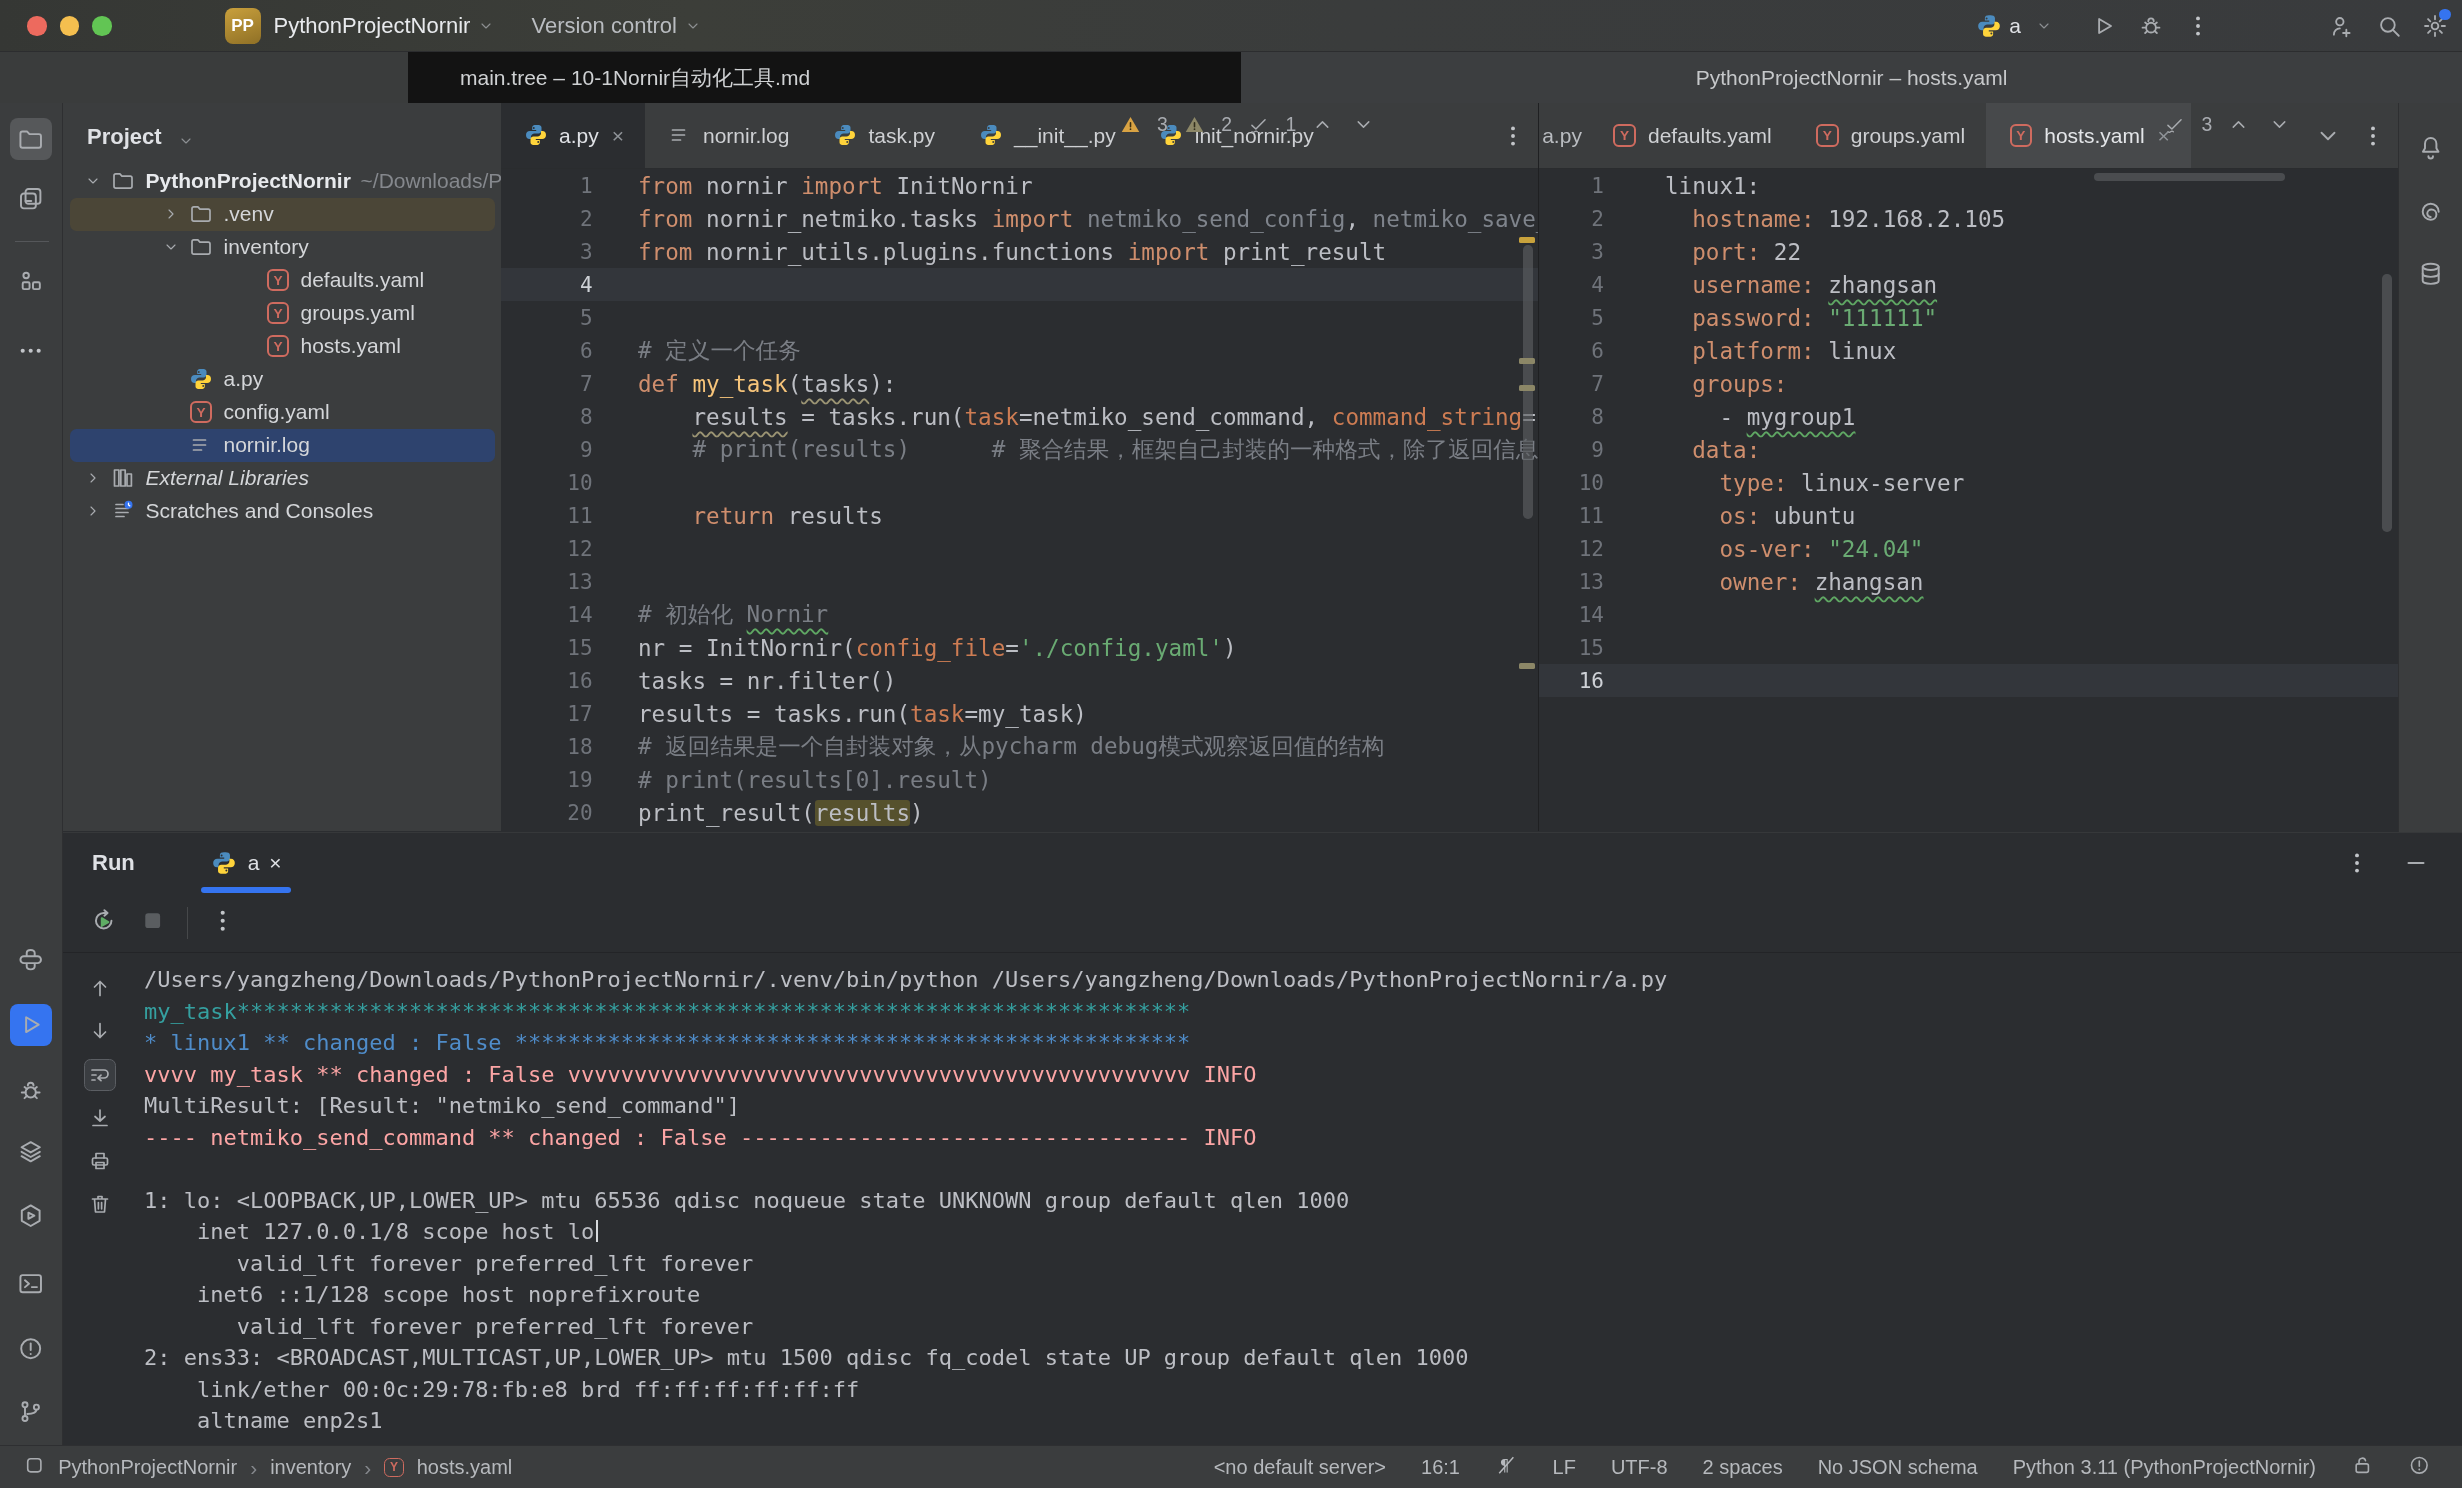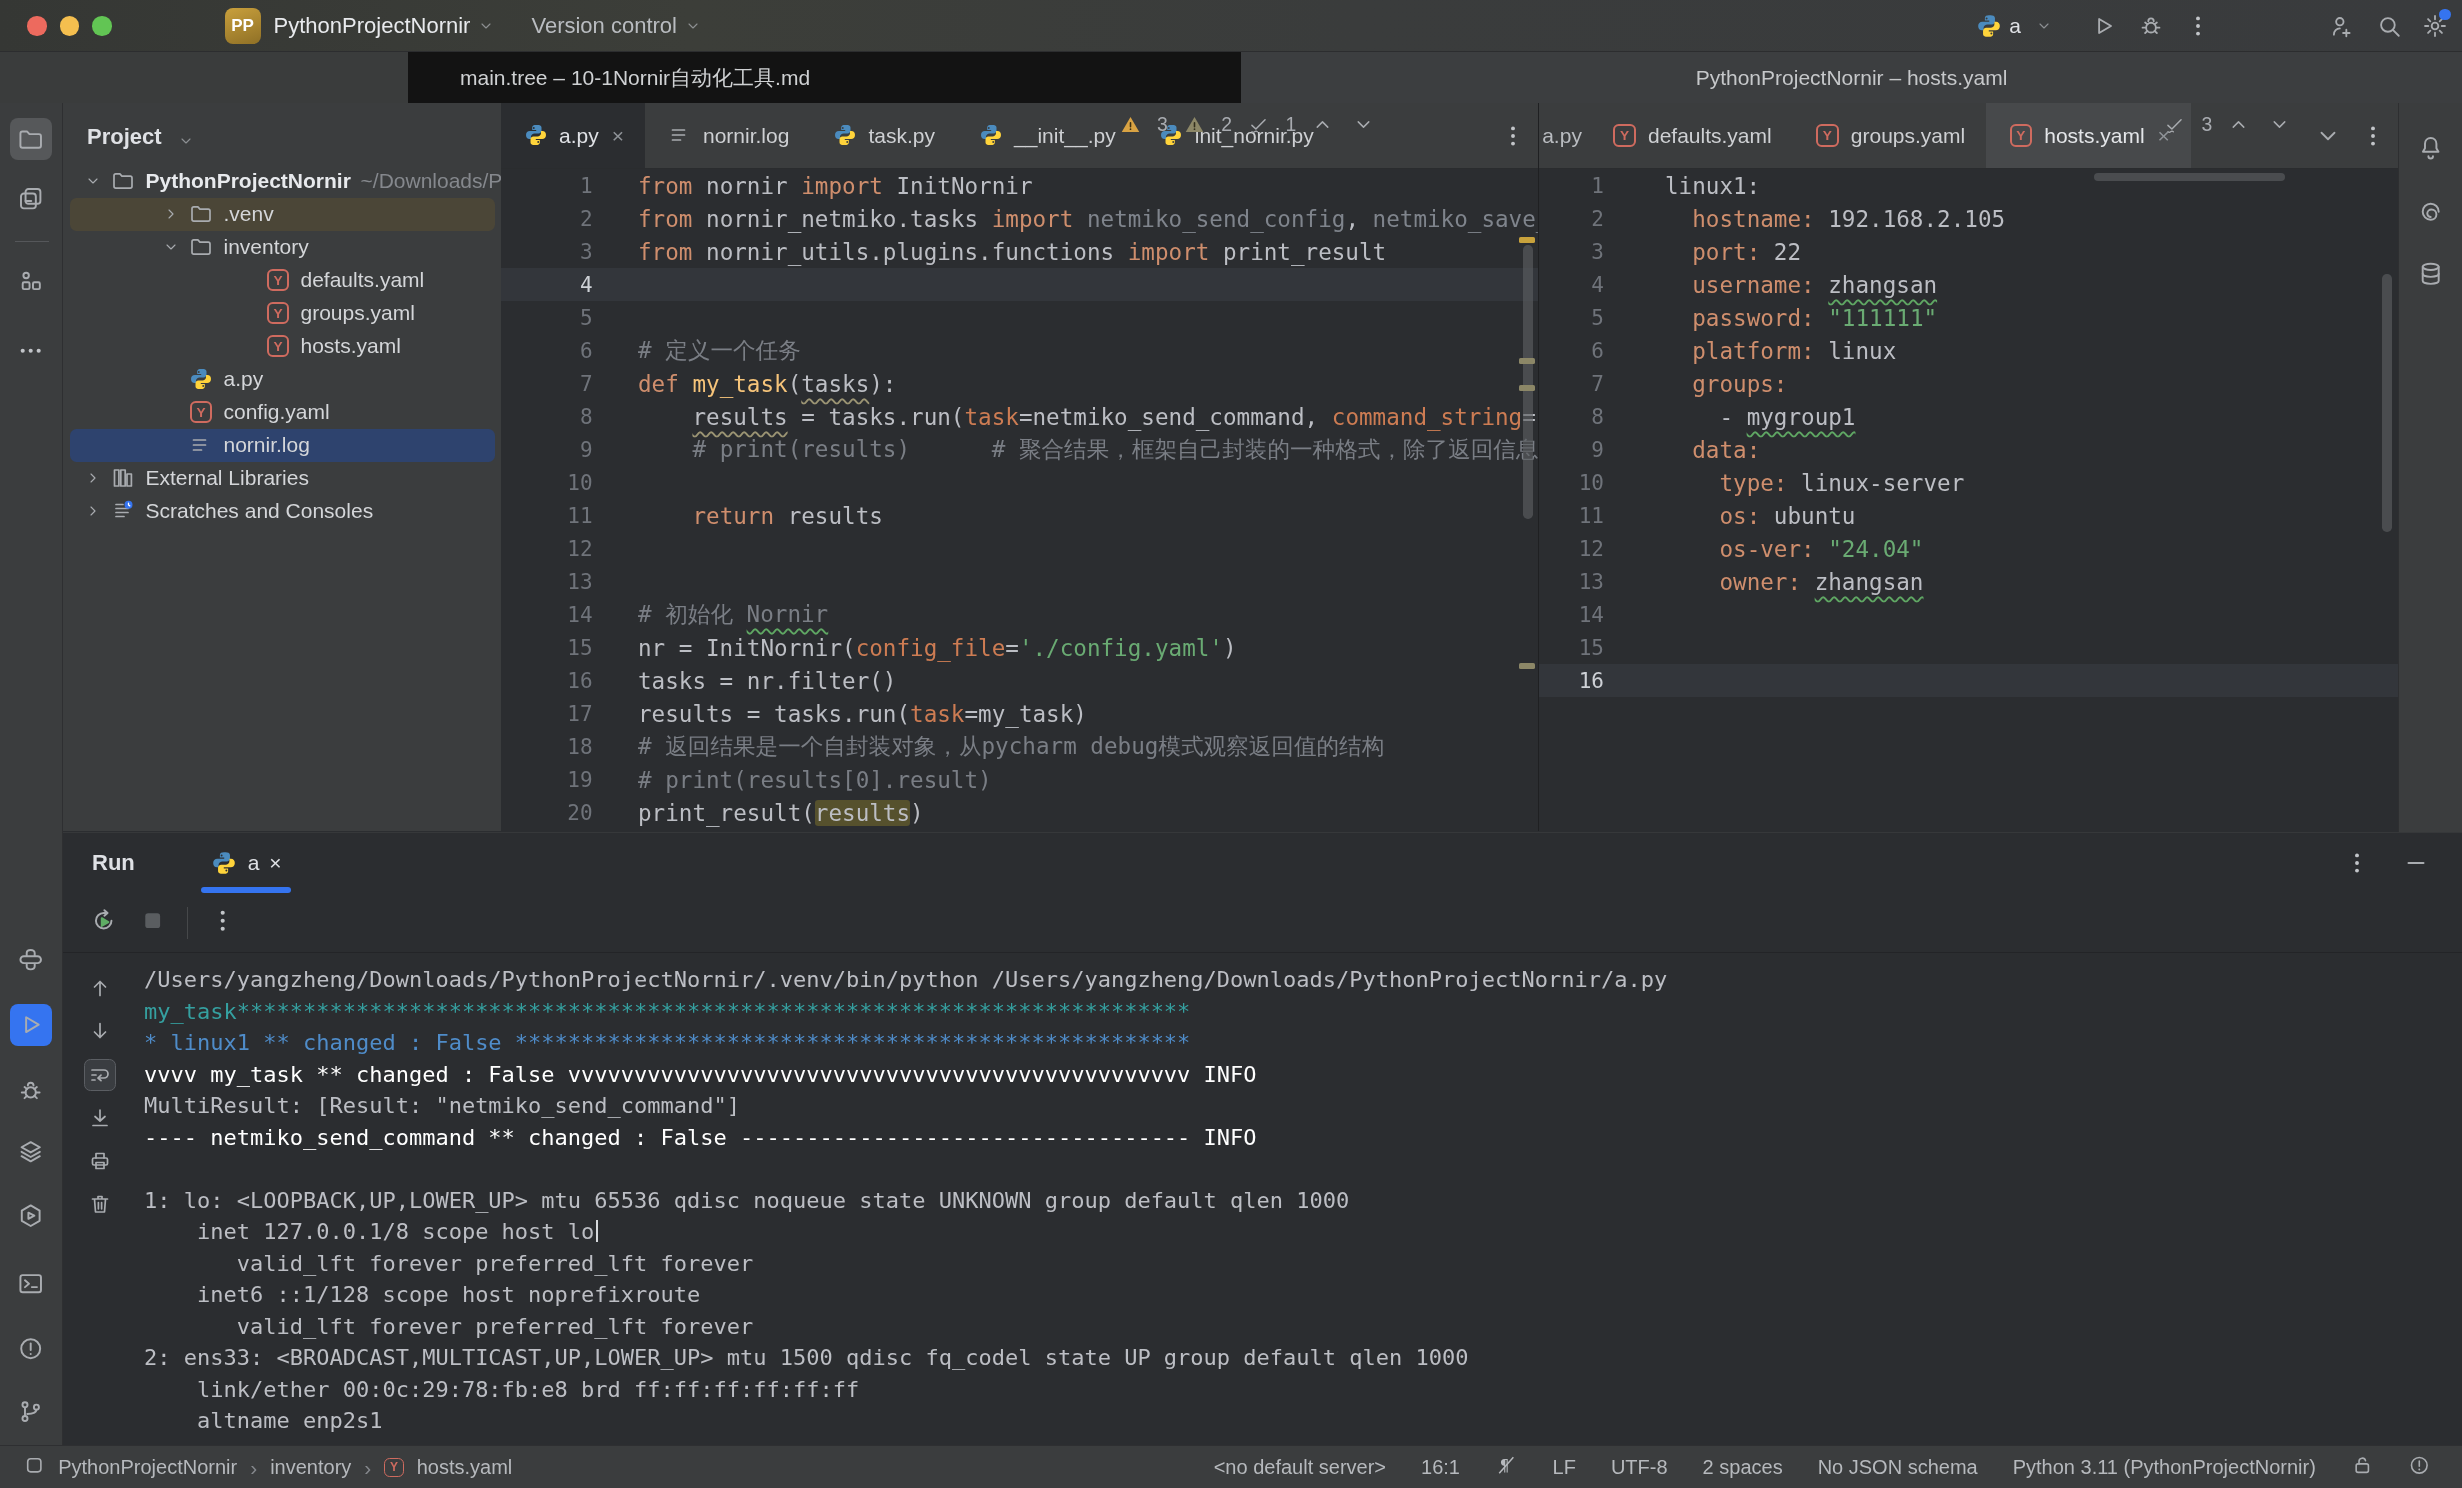--- a/index.html
+++ b/index.html
@@ -105,21 +105,21 @@
   .run-toolbar { display:flex; align-items:center; gap:21px; height:60px; padding-left:27.4px; border-bottom:0.8px solid #232427; }
   .run-toolbar .vsep { width:0.8px; height:32px; background:#46484a; }
   .rt-icon svg { width:27.4px; height:27.4px; }
   .console-gutter { position:absolute; left:8px; top:139px; display:flex; flex-direction:column; gap:11.3px; align-items:center; width:57px; }
   .cg-icon { width:32px; height:32px; display:flex; align-items:center; justify-content:center; border-radius:6.5px; }
   .cg-icon svg { width:24px; height:24px; }
   .cg-icon.toggled { border:1.6px solid #5b5e63; background:#3a3d41; }
   .console { position:absolute; left:81px; right:9.7px; top:131px; bottom:0; overflow:hidden;
     font-family:"DejaVu Sans Mono", monospace; font-size:22px; line-height:31.5px; }
   .con-line { height:31.5px; white-space:pre; }
-  .con-line.plain{color:#bcbec4;} .con-line.teal{color:#35a0a0;} .con-line.blue{color:#4f8cc9;} .con-line.green{color:#ffffff;}
+  .con-line.plain{color:#bcbec4;} .con-line.teal{color:#35a0a0;} .con-line.blue{color:#4f8cc9;} .con-line.green{color:#fca5a5;}
   .caret-bar { display:inline-block; width:2.4px; height:22.6px; background:#d6d9dc; vertical-align:-3.2px; margin-left:1.6px; }
 
   
   .statusbar { position:absolute; left:0; right:0; bottom:0; height:44px; background:#3b3d3e; border-top:0.8px solid #2e2f31;
     display:flex; align-items:center; font-size:20px; color:#b6b9bd; }
   .sb-left { display:flex; align-items:center; gap:13px; padding-left:22.6px; }
   .sb-sep { color:#85888d; font-size:21px; }
   .sb-right { margin-left:auto; display:flex; align-items:center; gap:35px; padding-right:31px; }
   .sb-icon svg { width:22.6px; height:22.6px; }
 </style>
@@ -395,21 +395,21 @@
         </div>
         <div class="tree-row selected" style="padding-left: 86px;">
           <span class="tr-exp"></span>
           <span class="tr-icon">
             <svg viewBox="0 0 24 24" fill="none" stroke="#a9acb0" stroke-width="1.7" stroke-linecap="round" stroke-linejoin="round">
               <path d="M4.5 7h12M4.5 12h12M4.5 17h8"></path>
             </svg>
           </span>
           <span class="tr-label">nornir.log</span>
         </div>
-        <div class="tree-row" style="padding-left: 8px;">
+        <div class="tree-row" style="padding-left: 8px; font-style: italic;">
           <span class="tr-exp">
             <svg viewBox="0 0 24 24" fill="none" stroke="#a9acb0" stroke-width="1.7" stroke-linecap="round" stroke-linejoin="round">
               <path d="M9 6l6 6-6 6"></path>
             </svg>
           </span>
           <span class="tr-icon">
             <svg viewBox="0 0 24 24" fill="none" stroke="#a9acb0" stroke-width="1.7" stroke-linecap="round" stroke-linejoin="round">
               <rect x="3.5" y="4" width="4.4" height="16"></rect>
               <rect x="9.8" y="4" width="4.4" height="16"></rect>
               <rect x="16" y="8" width="4.4" height="12"></rect>

